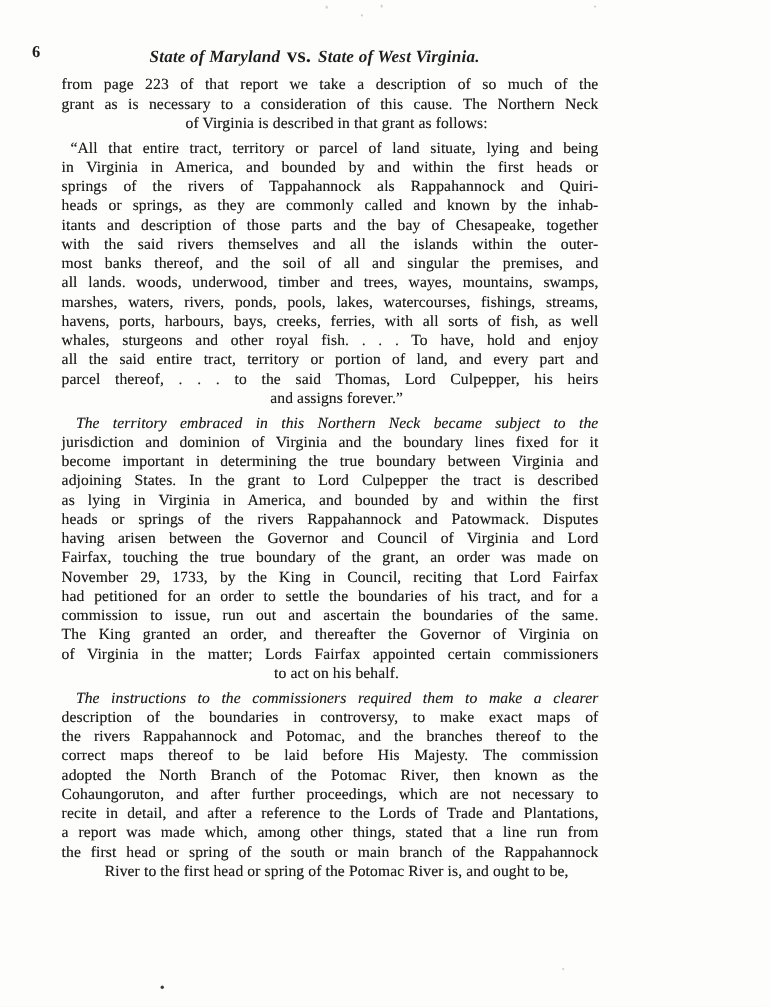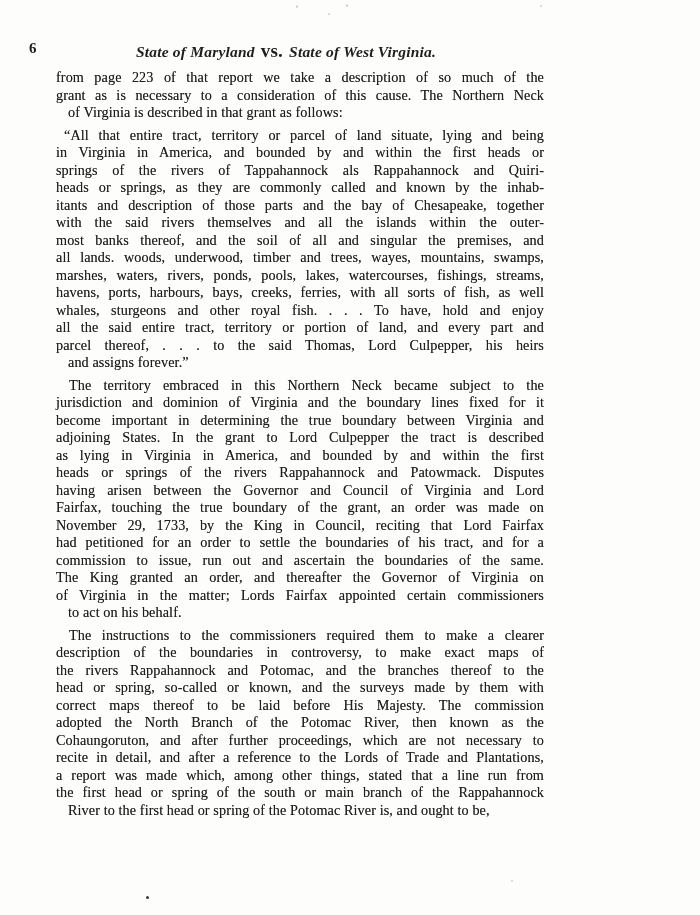--- a/index.html
+++ b/index.html
@@ -47,25 +47,25 @@
     text-shadow: 0 0 0.4px rgba(20,20,20,0.55);
   }
   .para + .para { margin-top: 5px; }
   .line {
     text-align: justify;
     text-align-last: justify;
     text-justify: inter-word;
     white-space: normal;
   }
   .line.last {
-    text-align: left;
+    text-align: center;
     text-align-last: auto;
     margin-left: 12px;
   }
-  .para.indent .line:first-child { text-indent: 13px; }
+  .para.indent .line:first-child { text-indent: 13px; font-style: italic; }
   .para.indent-sm .line:first-child { text-indent: 8px; }
   .speck {
     position: absolute;
     background: #9a9a96;
     border-radius: 50%;
   }
   .speck.dark { background: #3a3a38; }
   .speck.faint { opacity: 0.45; }
 </style>
 </head>
@@ -117,21 +117,20 @@
         <div class="line">had petitioned for an order to settle the boundaries of his tract, and for a</div>
         <div class="line">commission to issue, run out and ascertain the boundaries of the same.</div>
         <div class="line">The King granted an order, and thereafter the Governor of Virginia on</div>
         <div class="line">of Virginia in the matter; Lords Fairfax appointed certain commissioners</div>
         <div class="line last">to act on his behalf.</div>
       </div>
     <div class="para indent">
         <div class="line">The instructions to the commissioners required them to make a clearer</div>
         <div class="line">description of the boundaries in controversy, to make exact maps of</div>
         <div class="line">the rivers Rappahannock and Potomac, and the branches thereof to the</div>
-        <div class="line">head or spring, so-called or known, and the surveys made by them with</div>
         <div class="line">correct maps thereof to be laid before His Majesty.  The commission</div>
         <div class="line">adopted the North Branch of the Potomac River, then known as the</div>
         <div class="line">Cohaungoruton, and after further proceedings, which are not necessary to</div>
         <div class="line">recite in detail, and after a reference to the Lords of Trade and Plantations,</div>
         <div class="line">a report was made which, among other things, stated that a line run from</div>
         <div class="line">the first head or spring of the south or main branch of the Rappahannock</div>
         <div class="line last">River to the first head or spring of the Potomac River is, and ought to be,</div>
       </div>
   </div>
 

